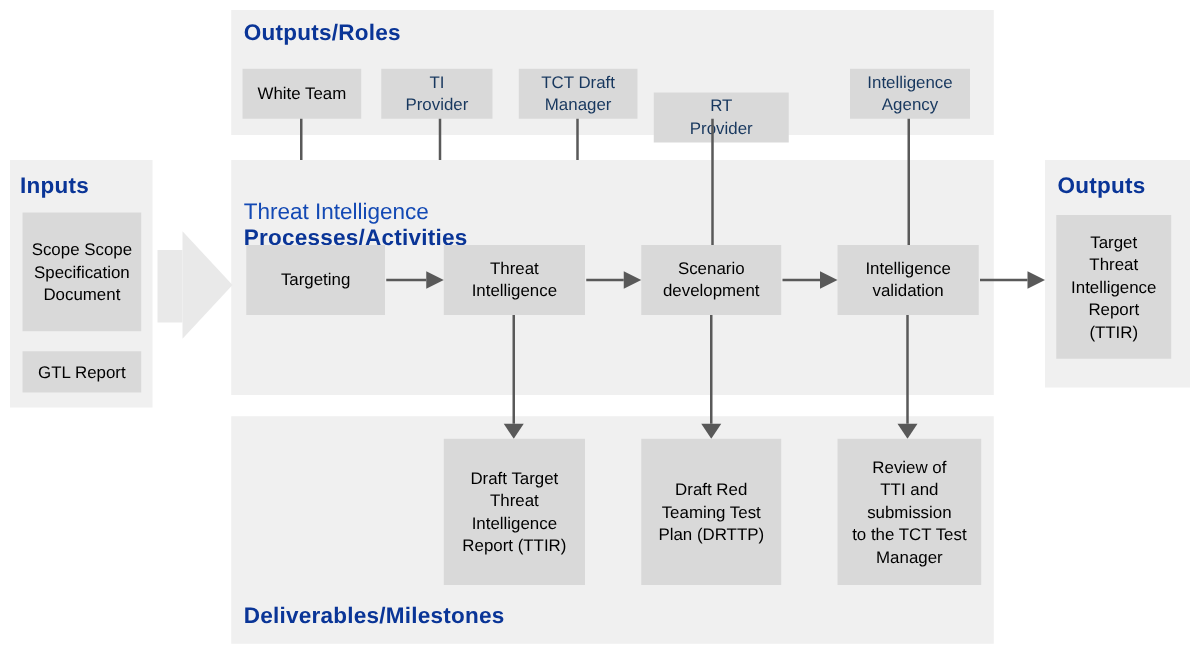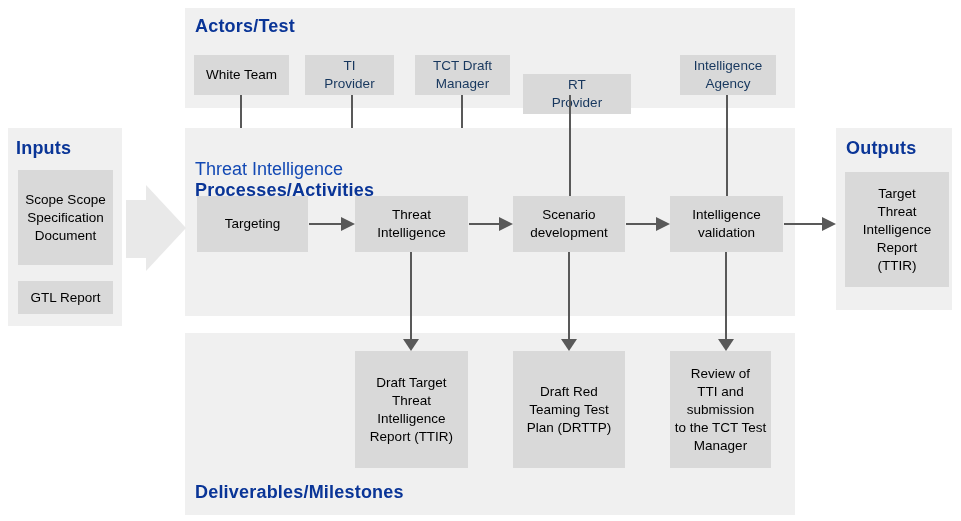--- a/index.html
+++ b/index.html
@@ -45,21 +45,21 @@
 <body>
 
 <div id="stage">
 
   <div class="panel" style="left:185px;top:8px;width:610px;height:100px;"></div>
   <div class="panel" style="left:185px;top:128px;width:610px;height:188px;"></div>
   <div class="panel" style="left:185px;top:333px;width:610px;height:182px;"></div>
   <div class="panel" style="left:8px;top:128px;width:114px;height:198px;"></div>
   <div class="panel" style="left:836px;top:128px;width:116px;height:182px;"></div>
 
-  <div class="htitle" style="left:195px;top:16px;">Actors/Test</div>
+  <div class="htitle" style="left:195px;top:16px;">Outputs/Roles</div>
   <div class="htitle" style="left:195px;top:136px;margin-top:44px;">Processes/Activities</div>
   <div class="hsub" style="left:195px;top:159px;">Threat Intelligence</div>
   <div class="htitle" style="left:195px;top:482px;">Deliverables/Milestones</div>
   <div class="htitle" style="left:16px;top:138px;">Inputs</div>
   <div class="htitle" style="left:846px;top:138px;">Outputs</div>
 
   <div class="box" style="left:194px;top:55px;width:95px;height:40px;">White Team</div>
   <div class="box navy" style="left:305px;top:55px;width:89px;height:40px;">TI
 Provider</div>
   <div class="box navy" style="left:415px;top:55px;width:95px;height:40px;">TCT Draft
@@ -104,32 +104,32 @@
   <div class="vline" style="left:725px;top:252px;height:87px;"></div>
   <div class="head-down" style="left:718px;top:339px;"></div>
 
   <div class="box" style="left:355px;top:351px;width:113px;height:117px;">Draft Target
 Threat
 Intelligence
 Report (TTIR)</div>
   <div class="box" style="left:513px;top:351px;width:112px;height:117px;">Draft  Red
 Teaming Test
 Plan (DRTTP)</div>
-  <div class="box" style="left:670px;top:351px;width:101px;height:117px;">Review of
+  <div class="box" style="left:670px;top:351px;width:115px;height:117px;">Review of
 TTI and
 submission
 to the TCT Test
 Manager</div>
 
   <div class="box" style="left:18px;top:170px;width:95px;height:95px;">Scope Scope
 Specification
 Document</div>
   <div class="box" style="left:18px;top:281px;width:95px;height:33px;">GTL Report</div>
 
-  <div class="box" style="left:845px;top:172px;width:104px;height:115px;">Target
+  <div class="box" style="left:845px;top:172px;width:92px;height:115px;">Target
 Threat
 Intelligence
 Report
 (TTIR)</div>
 
   <div class="bigarrow-shaft" style="left:126px;top:200px;width:20px;height:58px;"></div>
   <div class="bigarrow-head" style="left:146px;top:185px;"></div>
 
 </div>
 

